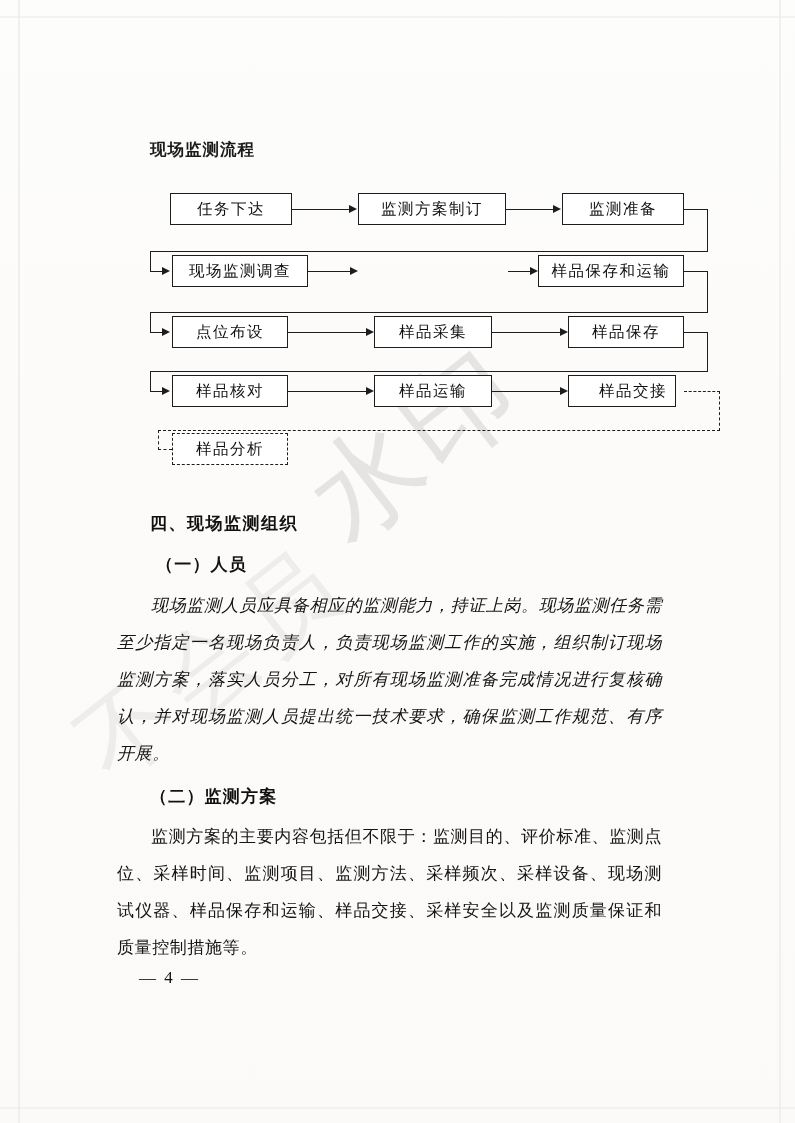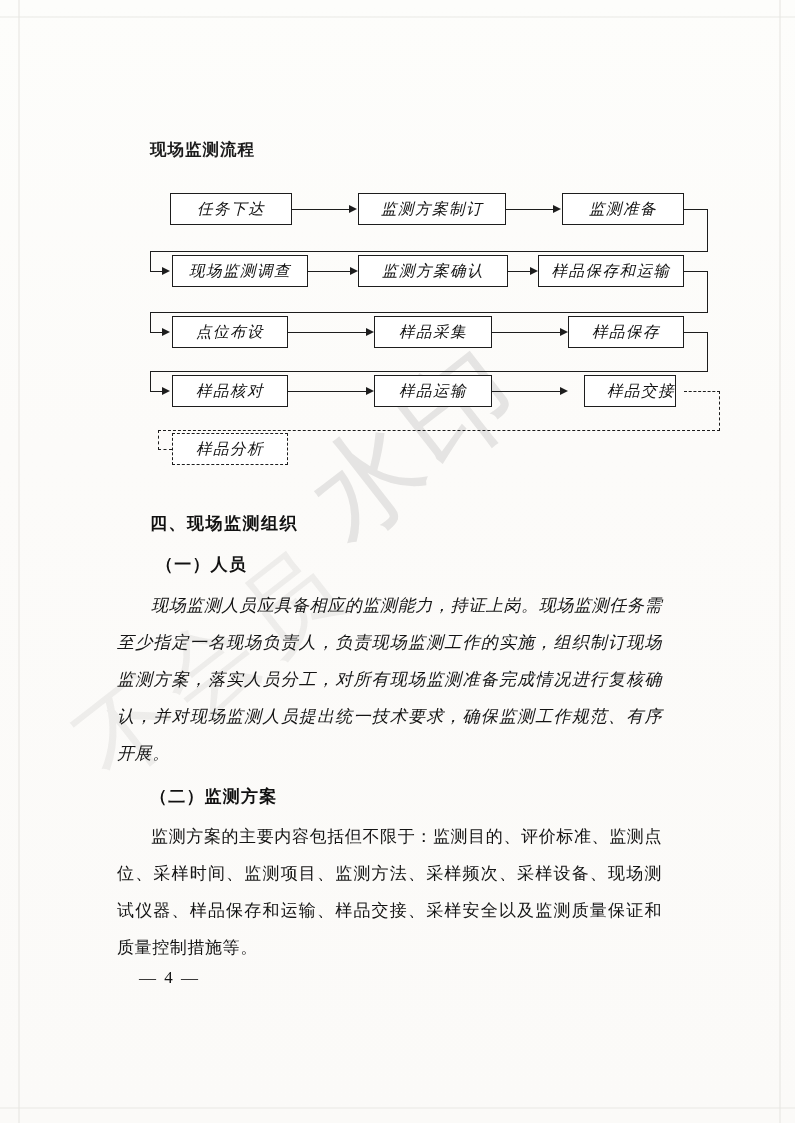--- a/index.html
+++ b/index.html
@@ -94,21 +94,20 @@
     border: 1.3px solid #1d1d1d;
     background: #ffffff;
     font-family: "Liberation Serif", serif;
     font-size: 15.5px;
     color: #111;
     text-align: center;
     line-height: 30px;
     height: 32px;
     letter-spacing: 1.5px;
     white-space: nowrap;
-    font-style: italic;
   }
   .node.dashed {
     border-style: dashed;
   }
   .ln {
     position: absolute;
     background: #1d1d1d;
   }
   .ln.h { height: 1.2px; }
   .ln.v { width: 1.2px; }
@@ -197,21 +196,20 @@
       <div class="arrow" style="left:403px; top:19.5px;"></div>
 
       <div class="ln h" style="left:534px; top:24px; width:24px;"></div>
       <div class="ln v" style="left:557px; top:24px; height:43px;"></div>
       <div class="ln h" style="left:0px;   top:66px; width:558px;"></div>
       <div class="ln v" style="left:0px;   top:66px; height:20px;"></div>
       <div class="ln h" style="left:0px;   top:86px; width:12px;"></div>
       <div class="arrow" style="left:12px; top:81.5px;"></div>
 
       <div class="node" style="left:22px;  top:70px; width:136px;">现场监测调查</div>
-      <div class="node" style="left:208px; top:70px; width:150px;">监测方案确认</div>
       <div class="node" style="left:388px; top:70px; width:146px;">样品保存和运输</div>
 
       <div class="ln h" style="left:158px; top:86px; width:42px;"></div>
       <div class="arrow" style="left:200px; top:81.5px;"></div>
       <div class="ln h" style="left:358px; top:86px; width:22px;"></div>
       <div class="arrow" style="left:380px; top:81.5px;"></div>
 
       <div class="ln h" style="left:534px; top:86px; width:24px;"></div>
       <div class="ln v" style="left:557px; top:86px; height:42px;"></div>
       <div class="ln h" style="left:0px;   top:127px; width:558px;"></div>
@@ -230,21 +228,21 @@
 
       <div class="ln h" style="left:534px; top:147px; width:24px;"></div>
       <div class="ln v" style="left:557px; top:147px; height:40px;"></div>
       <div class="ln h" style="left:0px;   top:186px; width:558px;"></div>
       <div class="ln v" style="left:0px;   top:186px; height:20px;"></div>
       <div class="ln h" style="left:0px;   top:206px; width:12px;"></div>
       <div class="arrow" style="left:12px; top:201.5px;"></div>
 
       <div class="node" style="left:22px;  top:190px; width:116px;">样品核对</div>
       <div class="node" style="left:224px; top:190px; width:118px;">样品运输</div>
-      <div class="node" style="left:434px; top:190px; width:92px;padding-left:22px;">样品交接</div>
+      <div class="node" style="left:418px; top:190px; width:108px;padding-left:22px;">样品交接</div>
 
       <div class="ln h" style="left:138px; top:206px; width:78px;"></div>
       <div class="arrow" style="left:216px; top:201.5px;"></div>
       <div class="ln h" style="left:342px; top:206px; width:68px;"></div>
       <div class="arrow" style="left:410px; top:201.5px;"></div>
 
       <div class="ln dashed-h" style="left:534px; top:206px; width:36px;"></div>
       <div class="ln dashed-v" style="left:569px; top:206px; height:40px;"></div>
       <div class="ln dashed-h" style="left:8px;   top:245px; width:562px;"></div>
       <div class="ln dashed-v" style="left:8px;   top:245px; height:20px;"></div>

